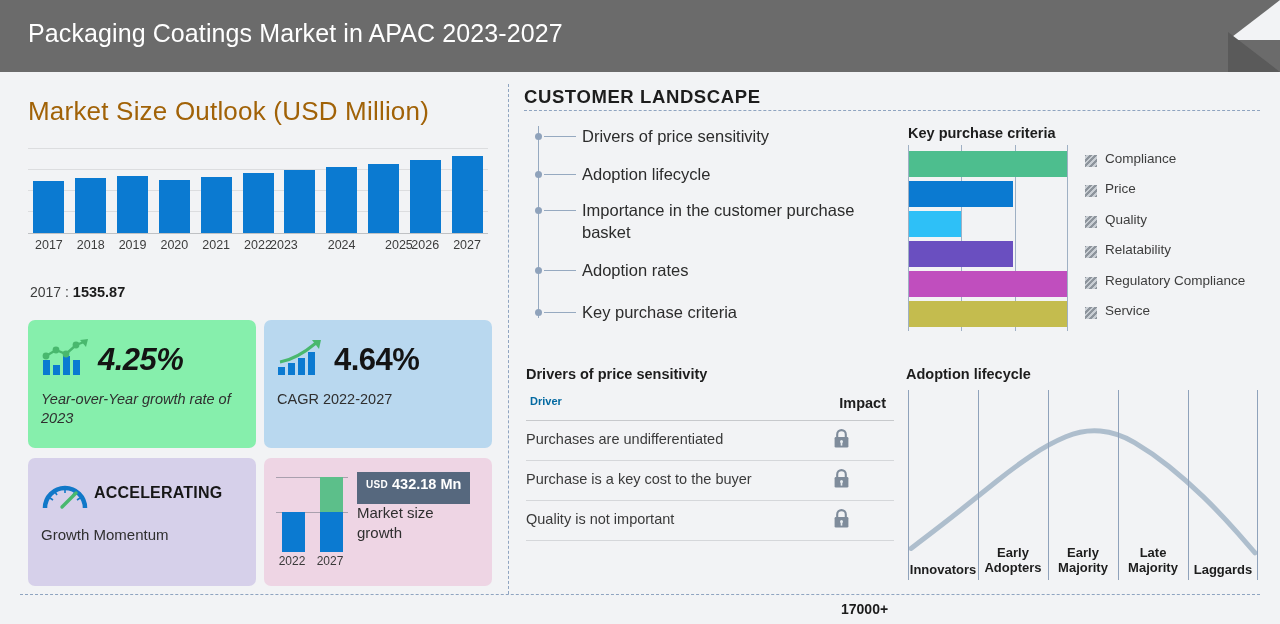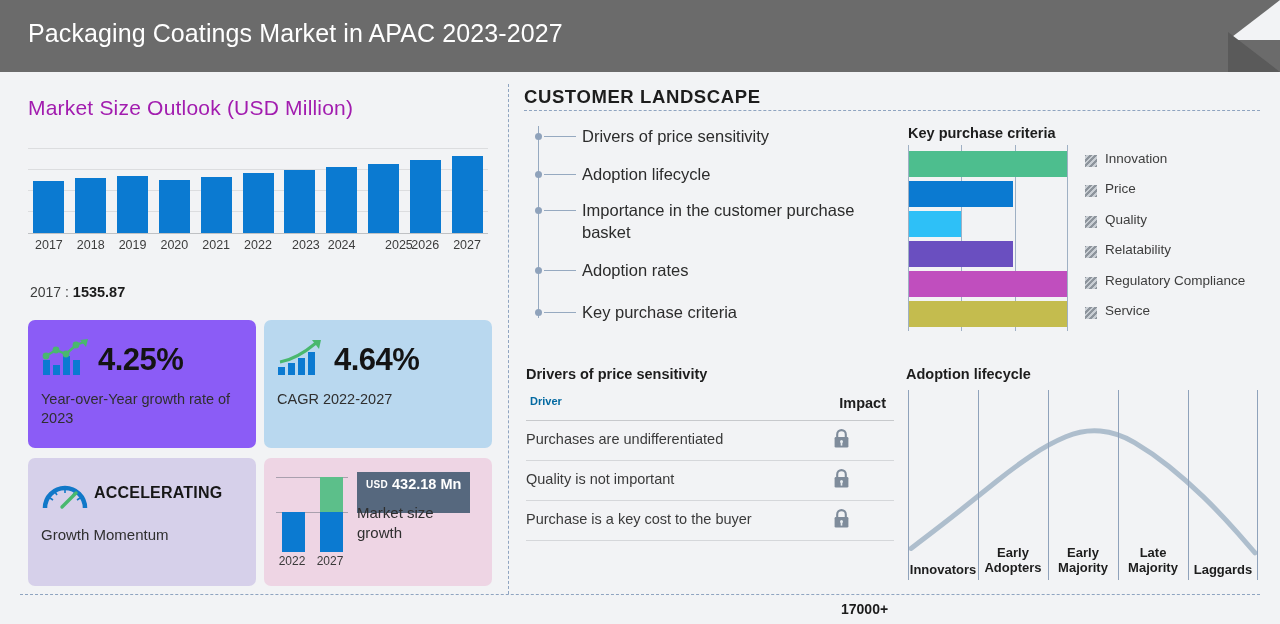--- a/index.html
+++ b/index.html
@@ -34,21 +34,21 @@
   .corner-fold .tri-dark {
     position: absolute; right: 0; bottom: 0;
     width: 0; height: 0;
     border-left: 52px solid #5a5a5a;
     border-top: 40px solid transparent;
   }
   
   .left-panel { position: absolute; left: 0; top: 72px; width: 508px; height: 552px; }
   .ms-title {
     position: absolute; left: 28px; top: 24px;
-    font-size: 21px; color: #a21caf; font-weight: 400; letter-spacing: 0.2px;
+    font-size: 26px; color: #a16207; font-weight: 400; letter-spacing: 0.2px;
   }
   .bar-chart { position: absolute; left: 28px; top: 76px; width: 460px; height: 86px; }
   .bar-chart .grid {
     position: absolute; left: 0; width: 460px; height: 1px; background: #dcdddf;
   }
   .bar-chart .axis {
     position: absolute; left: 0; bottom: 0; width: 460px; height: 1px; background: #bfc1c4;
   }
   .bar-col {
     position: absolute; bottom: 1px; background: #0b7ad1;
@@ -60,21 +60,21 @@
     position: absolute; font-size: 12.5px; color: #3c3c3c; text-align: center;
   }
   .ms-value {
     position: absolute; left: 30px; top: 212px;
     font-size: 14px; color: #3c3c3c; white-space: nowrap;
   }
   .ms-value b { font-weight: bold; color: #1b1b1b; font-size: 14.5px; }
 
   
   .card { position: absolute; border-radius: 7px; }
-  .card-yoy   { left: 28px;  top: 248px; width: 228px; height: 128px; background: #8b5cf6; }
+  .card-yoy   { left: 28px;  top: 248px; width: 228px; height: 128px; background: #86efac; font-style: italic; }
   .card-cagr  { left: 264px; top: 248px; width: 228px; height: 128px; background: #b9d8ef; }
   .card-accel { left: 28px;  top: 386px; width: 228px; height: 128px; background: #d6d0ea; }
   .card-growth{ left: 264px; top: 386px; width: 228px; height: 128px; background: #eed5e4; }
 
   .card .big-pct {
     position: absolute; left: 70px; top: 22px;
     font-size: 31px; font-weight: bold; color: #141414; letter-spacing: -0.5px;
   }
   .card .card-sub {
     position: absolute; left: 13px; top: 70px; width: 210px;
@@ -84,21 +84,21 @@
   .accel-label {
     position: absolute; left: 66px; top: 26px;
     font-size: 16px; font-weight: bold; color: #171717; letter-spacing: 0.2px;
   }
   .accel-sub {
     position: absolute; left: 13px; top: 68px;
     font-size: 15px; color: #2f2f2f;
   }
   .growth-badge {
     position: absolute; left: 93px; top: 14px;
-    background: #56687e; color: #ffffff; padding: 4px 9px 21px 9px;
+    background: #56687e; color: #ffffff; padding: 4px 9px 12px 9px;
     font-size: 14.5px; font-weight: bold; white-space: nowrap;
   }
   .growth-badge .usd {
     font-size: 10px; font-weight: bold; letter-spacing: 0.3px; margin-right: 4px;
     vertical-align: 1px;
   }
   .growth-text {
     position: absolute; left: 93px; top: 45px; width: 125px;
     font-size: 15px; color: #2f2f2f; line-height: 20px;
   }
@@ -253,21 +253,21 @@
       <div class="bar-col" style="left: 381.773px; width: 31px; height: 73px; background: rgb(11, 122, 209);"></div>
       <div class="bar-col" style="left: 423.591px; width: 31px; height: 77px; background: rgb(11, 122, 209);"></div>
     </div>
   <div class="bar-labels" id="bar-labels">
       <span style="left: 0px; width: 41.8182px;">2017</span>
       <span style="left: 41.8182px; width: 41.8182px;">2018</span>
       <span style="left: 83.6364px; width: 41.8182px;">2019</span>
       <span style="left: 125.455px; width: 41.8182px;">2020</span>
       <span style="left: 167.273px; width: 41.8182px;">2021</span>
       <span style="left: 209.091px; width: 41.8182px;">2022</span>
-      <span style="left: 257px; width: 41.8182px;">2023</span>
+      <span style="left: 235px; width: 41.8182px;">2023</span>
       <span style="left: 292.727px; width: 41.8182px;">2024</span>
       <span style="left: 342px; width: 41.8182px; margin-left: 8px;">2025</span>
       <span style="left: 376.364px; width: 41.8182px;">2026</span>
       <span style="left: 418.182px; width: 41.8182px;">2027</span>
     </div>
 
   <div class="ms-value">
     <span>2017 :</span>
     <b>1535.87</b>
   </div>
@@ -385,21 +385,21 @@
     <div class="kpc-bar" style="top: 6px; width: 158px; background: rgb(77, 190, 142);"></div>
     <div class="kpc-bar" style="top: 36px; width: 104.28px; background: rgb(11, 122, 209);"></div>
     <div class="kpc-bar" style="top: 66px; width: 52.14px; background: rgb(46, 192, 247);"></div>
     <div class="kpc-bar" style="top: 96px; width: 104.28px; background: rgb(106, 79, 192);"></div>
     <div class="kpc-bar" style="top: 126px; width: 158px; background: rgb(192, 78, 190);"></div>
     <div class="kpc-bar" style="top: 156px; width: 158px; background: rgb(196, 188, 78);"></div>
   </div>
 <div class="kpc-legend" id="kpc-legend">
     <div class="leg-row" style="top: 0px;">
       <span class="hatch"></span>
-      <span class="leg-label">Innovation</span>
+      <span class="leg-label">Compliance</span>
     </div>
     <div class="leg-row" style="top: 30.4px;">
       <span class="hatch"></span>
       <span class="leg-label">Price</span>
     </div>
     <div class="leg-row" style="top: 60.8px;">
       <span class="hatch"></span>
       <span class="leg-label">Quality</span>
     </div>
     <div class="leg-row" style="top: 91.2px;">
@@ -418,45 +418,45 @@
 
 <div class="dr-title">Drivers of price sensitivity</div>
 <div class="dr-table">
   <div class="dr-head">
     <span class="h-driver">Driver</span>
     <span class="h-impact">Impact</span>
   </div>
   <div id="dr-rows">
       <div class="dr-row">
         <span class="dr-name">Purchases are undifferentiated</span>
+        <span class="dr-lock"><svg width="17" height="20" viewBox="0 0 17 20">
+            <path d="M4.2 8 V5.4 a4.3 4.3 0 0 1 8.6 0 V8" fill="none" stroke="#7f8c9b" stroke-width="2.1"></path>
+            <rect x="1.6" y="8" width="13.8" height="10.6" rx="1.3" fill="#7f8c9b"></rect>
+            <circle cx="8.5" cy="12.6" r="1.5" fill="#e9edf1"></circle>
+            <rect x="7.7" y="13.2" width="1.6" height="3.4" fill="#e9edf1"></rect>
+          </svg></span>
+      </div>
+      <div class="dr-row">
+        <span class="dr-name">Purchase is a key cost to the buyer</span>
         <span class="dr-lock"><svg width="17" height="20" viewBox="0 0 17 20">
             <path d="M4.2 8 V5.4 a4.3 4.3 0 0 1 8.6 0 V8" fill="none" stroke="#7f8c9b" stroke-width="2.1"></path>
             <rect x="1.6" y="8" width="13.8" height="10.6" rx="1.3" fill="#7f8c9b"></rect>
             <circle cx="8.5" cy="12.6" r="1.5" fill="#e9edf1"></circle>
             <rect x="7.7" y="13.2" width="1.6" height="3.4" fill="#e9edf1"></rect>
           </svg></span>
       </div>
       <div class="dr-row">
         <span class="dr-name">Quality is not important</span>
         <span class="dr-lock"><svg width="17" height="20" viewBox="0 0 17 20">
             <path d="M4.2 8 V5.4 a4.3 4.3 0 0 1 8.6 0 V8" fill="none" stroke="#7f8c9b" stroke-width="2.1"></path>
             <rect x="1.6" y="8" width="13.8" height="10.6" rx="1.3" fill="#7f8c9b"></rect>
             <circle cx="8.5" cy="12.6" r="1.5" fill="#e9edf1"></circle>
             <rect x="7.7" y="13.2" width="1.6" height="3.4" fill="#e9edf1"></rect>
           </svg></span>
       </div>
-      <div class="dr-row">
-        <span class="dr-name">Purchase is a key cost to the buyer</span>
-        <span class="dr-lock"><svg width="17" height="20" viewBox="0 0 17 20">
-            <path d="M4.2 8 V5.4 a4.3 4.3 0 0 1 8.6 0 V8" fill="none" stroke="#7f8c9b" stroke-width="2.1"></path>
-            <rect x="1.6" y="8" width="13.8" height="10.6" rx="1.3" fill="#7f8c9b"></rect>
-            <circle cx="8.5" cy="12.6" r="1.5" fill="#e9edf1"></circle>
-            <rect x="7.7" y="13.2" width="1.6" height="3.4" fill="#e9edf1"></rect>
-          </svg></span>
-      </div>
     </div>
 </div>
 
 <div class="al-title">Adoption lifecycle</div>
 <div class="al-chart" id="al-chart">
   <svg width="350" height="190" viewBox="0 0 350 190">
     <path id="al-curve" fill="none" stroke="#aebecd" stroke-width="5" stroke-linecap="round" d="M3.0 158.4 Q37.4 132.3 54.6 118.5 Q71.8 104.8 89.0 91.0 Q106.2 77.2 123.4 65.6 Q140.6 54.0 157.8 46.8 Q175.0 39.5 192.2 41.0 Q209.4 42.4 226.6 52.6 Q243.8 62.7 261.0 76.5 Q278.2 90.3 295.4 106.9 Q312.6 123.6 329.8 143.2 T347.0 162.8"></path>
   </svg>
 <div class="al-seg-line" style="left: 0px;"></div><div class="al-seg-line" style="left: 70px;"></div><div class="al-seg-line" style="left: 140px;"></div><div class="al-seg-line" style="left: 210px;"></div><div class="al-seg-line" style="left: 280px;"></div><div class="al-seg-line" style="left: 349px;"></div><div class="al-seg-label" style="left: 0px; width: 70px; top: 172px;">Innovators</div><div class="al-seg-label" style="left: 70px; width: 70px; top: 155px;">Early<br>Adopters</div><div class="al-seg-label" style="left: 140px; width: 70px; top: 155px;">Early<br>Majority</div><div class="al-seg-label" style="left: 210px; width: 70px; top: 155px;">Late<br>Majority</div><div class="al-seg-label" style="left: 280px; width: 70px; top: 172px;">Laggards</div></div>
 

